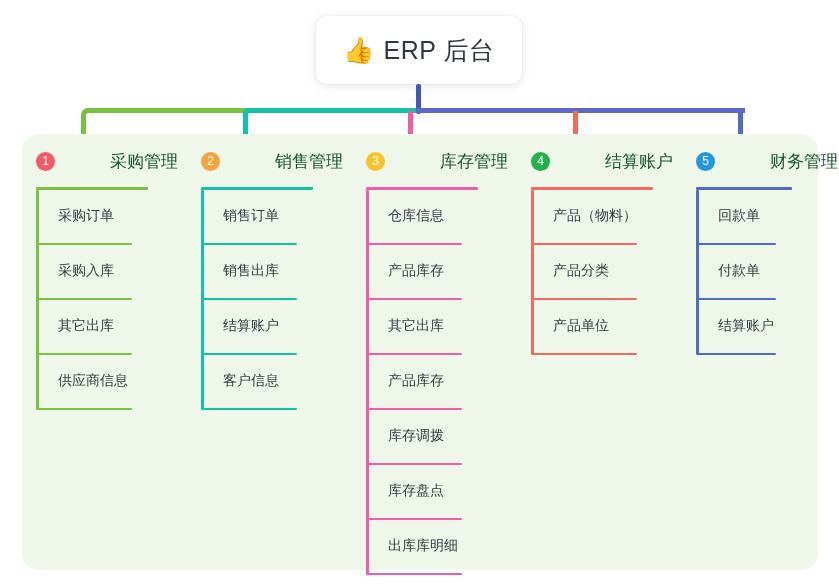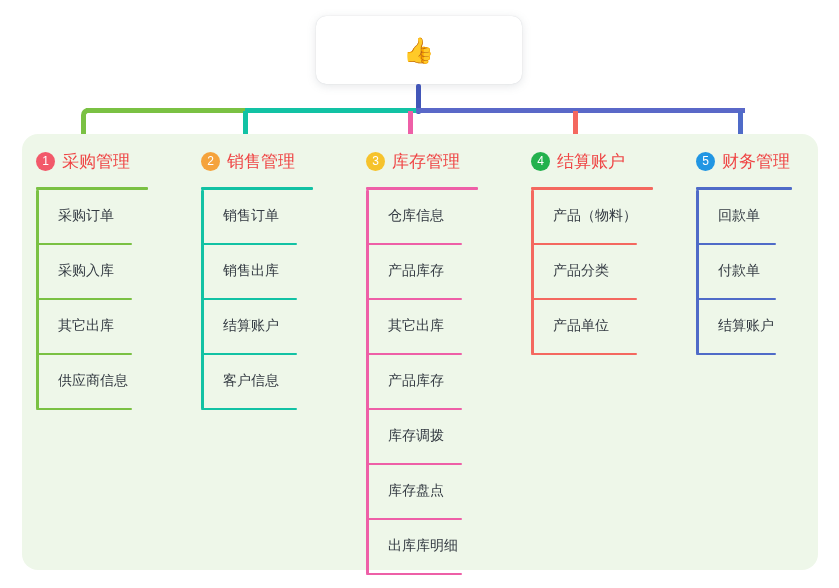--- a/index.html
+++ b/index.html
@@ -42,39 +42,40 @@
   }
 
   
   .col{position:absolute;top:0;}
   .col-head{position:relative;display:flex;align-items:center;gap:7px;height:26px;}
   .badge{
     width:19px;height:19px;border-radius:50%;
     color:#fff;font-size:12px;line-height:19px;text-align:center;
     font-family:"Liberation Sans",sans-serif;flex:none;
   }
-  .col-title{font-size:17px;color:#ef4444;white-space:nowrap;}
+  .col-title{font-size:17px;color:#14532d;white-space:nowrap;margin-left:48px;}
   .head-rule{position:absolute;left:0;top:39px;height:3px;border-radius:1px;}
 
   .leaves{position:absolute;left:0;top:42px;}
   .spine{position:absolute;left:0;top:0;width:3px;border-radius:1px;}
   .leaf{position:relative;height:55px;}
   .leaf-label{
     position:absolute;left:22px;bottom:20px;
     font-size:14px;color:#333a42;white-space:nowrap;
   }
   .leaf-rule{position:absolute;left:0;bottom:0;height:2px;border-radius:1px;}
 </style>
 </head>
 <body>
 
 <div id="stage">
 
   <div class="root-card">
     <span class="root-emoji">👍</span>
+    <span class="root-title">ERP 后台</span>
   </div>
 
   <div id="connectors">
       <div class="line vstem" style="left: 416px; top: 84px; height: 30px; background: rgb(66, 86, 184);"></div>
       <div class="elbow-left" style="border-left-color: rgb(122, 193, 67); border-top-color: rgb(122, 193, 67); left: 81px; top: 108px; height: 32px;"></div>
       <div class="line hbus" style="left: 86px; top: 108px; width: 159px; background: rgb(122, 193, 67);"></div>
       <div class="line hbus" style="left: 245px; top: 108px; width: 171px; background: rgb(18, 194, 164);"></div>
       <div class="line hbus" style="left: 416px; top: 108px; width: 329px; background: rgb(90, 104, 200);"></div>
       <div class="line drop" style="left: 243px; top: 111px; height: 29px; background: rgb(18, 194, 164);"></div>
       <div class="line drop" style="left: 408px; top: 111px; height: 29px; background: rgb(238, 95, 167);"></div>

